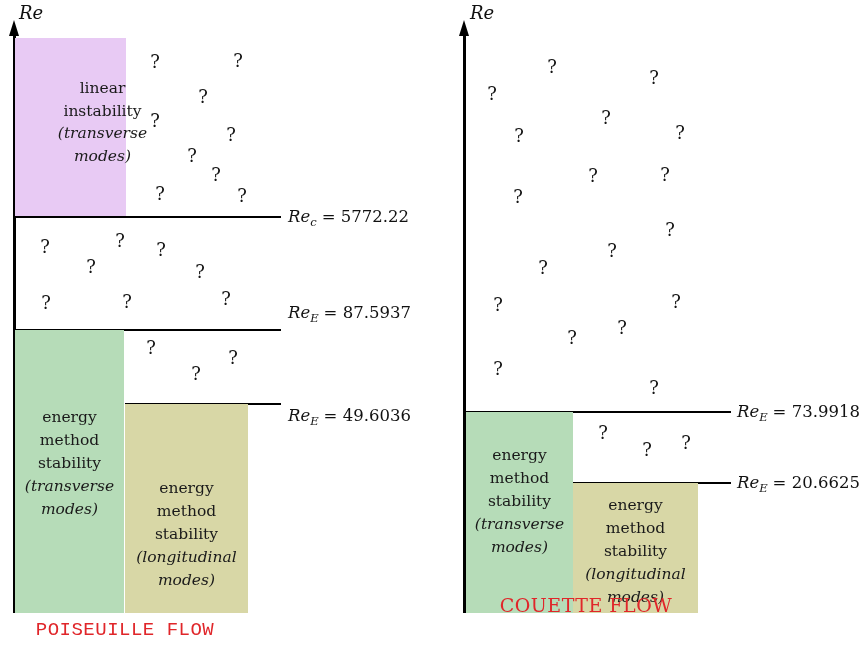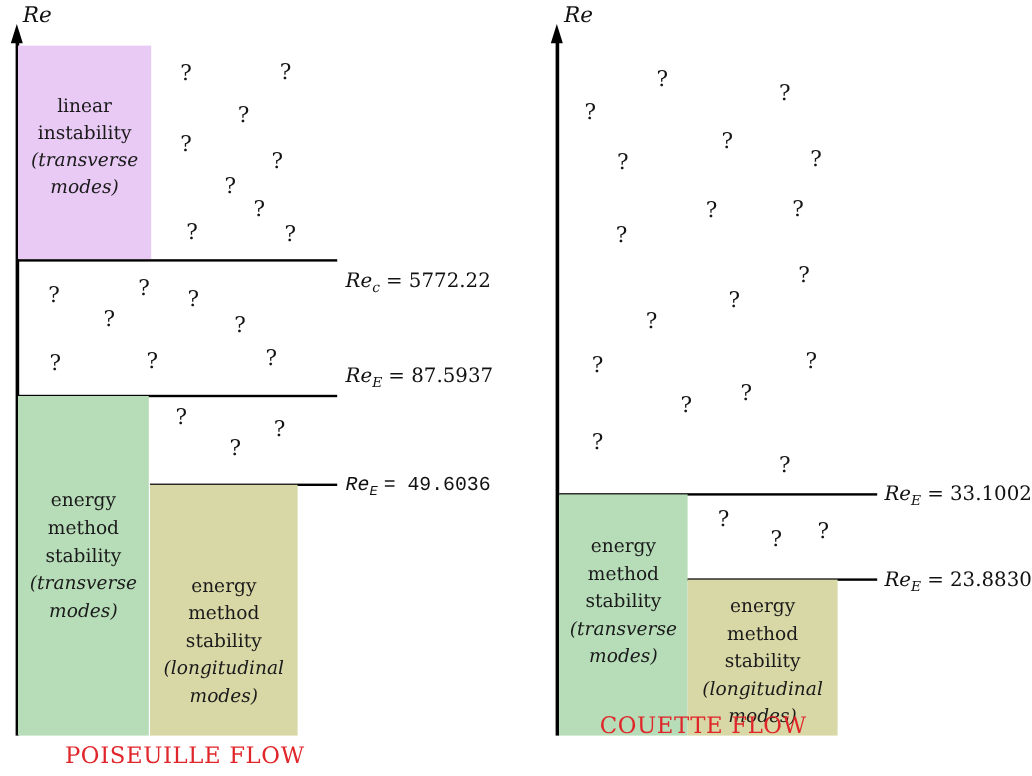--- a/index.html
+++ b/index.html
@@ -33,21 +33,21 @@
   .region.olive  { background: #d8d7a6; }
   .region-text {
     position: absolute;
     text-align: center;
     font-size: 15.5px;
     line-height: 23px;
     color: #1a1a1a;
   }
   .region-text .up, .region-text .it { white-space: pre-line; }
   .region-text .it { font-style: italic; }
-  .region-text.tight { line-height: 22.5px; }
+  .region-text.tight { line-height: 22.5px; padding-left: 32px; }
   
   .thr-line { position: absolute; height: 1.6px; background: #000000; }
   .thr {
     position: absolute;
     transform: translateY(-53%);
     font-size: 16.5px;
     white-space: nowrap;
     color: #111111;
   }
   .thr .m-it { font-style: italic; }
@@ -82,53 +82,53 @@
 
   <div class="region purple" style="left:15px; top:38px; width:111px; height:178px;"></div>
   <div class="region-text tight" style="left:15px; top:77px; width:111px;">
     <div class="up">linear
 instability</div>
     <div class="it">(transverse
 modes)</div>
   </div>
 
   <div class="thr-line" style="left:15px; top:216px; width:266px;"></div>
-  <span class="thr" style="left:288px; top:234px;">
+  <span class="thr" style="left:288px; top:217px;">
     <span class="m-it">Re</span><sub>c</sub><span class="thr-eq">= 5772.22</span>
   </span>
 
   <div class="thr-line" style="left:15px; top:329px; width:266px;"></div>
   <span class="thr" style="left:288px; top:313px;">
     <span class="m-it">Re</span><sub>E</sub><span class="thr-eq">= 87.5937</span>
   </span>
 
   <div class="region green" style="left:15px; top:330px; width:109px; height:283px;"></div>
   <div class="region-text" style="left:15px; top:406px; width:109px;">
     <div class="up">energy
 method
 stability</div>
     <div class="it">(transverse
 modes)</div>
   </div>
 
   <div class="thr-line" style="left:125px; top:403px; width:156px;"></div>
-  <span class="thr" style="left:288px; top:404px;font-family:Liberation Mono, monospace;">
+  <span class="thr" style="left:288px; top:416px;">
     <span class="m-it">Re</span><sub>E</sub><span class="thr-eq">= 49.6036</span>
   </span>
 
   <div class="region olive" style="left:125px; top:404px; width:123px; height:209px;"></div>
   <div class="region-text" style="left:125px; top:477px; width:123px;">
     <div class="up">energy
 method
 stability</div>
     <div class="it">(longitudinal
 modes)</div>
   </div>
 
-  <div class="flow-title" style="left:33px; top:619px; width:242px;">POISEUILLE FLOW</div>
+  <div class="flow-title" style="left:4px; top:619px; width:242px;font-family:Liberation Mono, monospace;">POISEUILLE FLOW</div>
 
   <div>
       <span class="qmark" style="left: 155px; top: 62px;">?</span>
       <span class="qmark" style="left: 238px; top: 61px;">?</span>
       <span class="qmark" style="left: 203px; top: 97px;">?</span>
       <span class="qmark" style="left: 155px; top: 121px;">?</span>
       <span class="qmark" style="left: 231px; top: 135px;">?</span>
       <span class="qmark" style="left: 192px; top: 156px;">?</span>
       <span class="qmark" style="left: 216px; top: 175px;">?</span>
       <span class="qmark" style="left: 160px; top: 194px;">?</span>
@@ -145,35 +145,35 @@
       <span class="qmark" style="left: 233px; top: 358px;">?</span>
       <span class="qmark" style="left: 196px; top: 374px;">?</span>
     </div>
 
   <div class="axis-v" style="left:463.3px; top:28px; height:585px;"></div>
   <div class="arrow-up" style="left:459px; top:20px;"></div>
   <div class="axis-label" style="left:470px; top:2px;">Re</div>
 
   <div class="thr-line" style="left:466px; top:411px; width:265px;"></div>
   <span class="thr" style="left:737px; top:412px;">
-    <span class="m-it">Re</span><sub>E</sub><span class="thr-eq">= 33.1002</span>
+    <span class="m-it">Re</span><sub>E</sub><span class="thr-eq">= 73.9918</span>
   </span>
 
   <div class="region green" style="left:466px; top:412px; width:107px; height:201px;"></div>
   <div class="region-text" style="left:466px; top:444px; width:107px;">
     <div class="up">energy
 method
 stability</div>
     <div class="it">(transverse
 modes)</div>
   </div>
 
   <div class="thr-line" style="left:573px; top:482px; width:158px;"></div>
   <span class="thr" style="left:737px; top:483px;">
-    <span class="m-it">Re</span><sub>E</sub><span class="thr-eq">= 23.8830</span>
+    <span class="m-it">Re</span><sub>E</sub><span class="thr-eq">= 20.6625</span>
   </span>
 
   <div class="region olive" style="left:573px; top:483px; width:125px; height:130px;"></div>
   <div class="region-text" style="left:573px; top:494px; width:125px;">
     <div class="up">energy
 method
 stability</div>
     <div class="it">(longitudinal
 modes)</div>
   </div>

